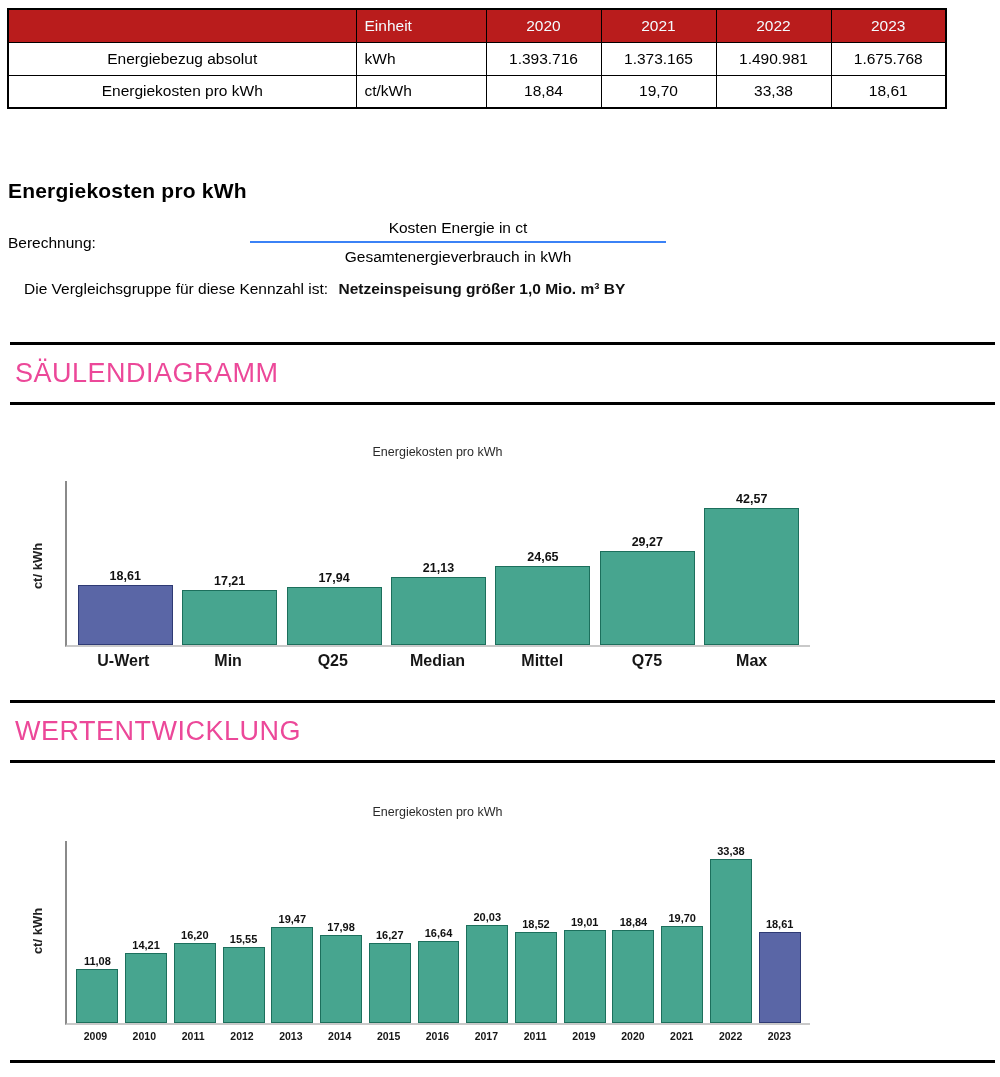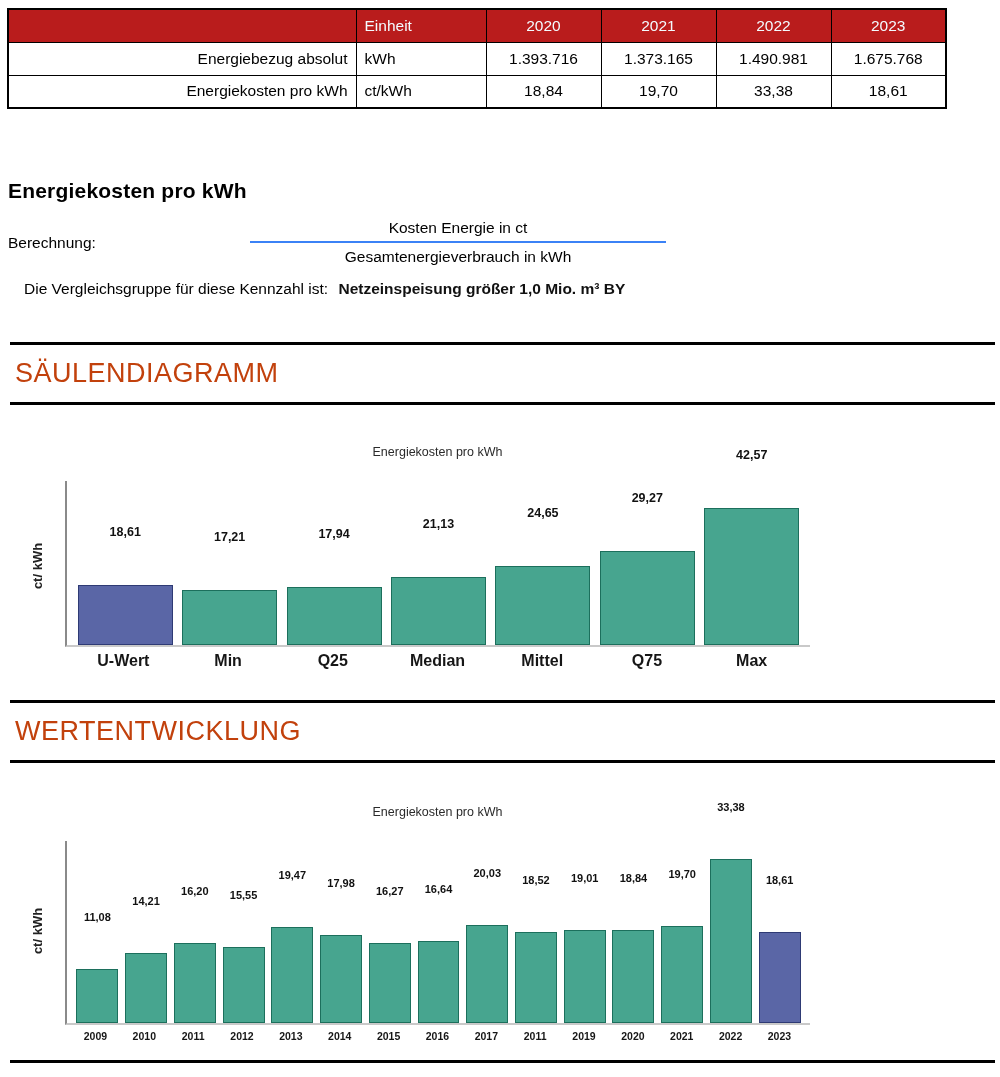--- a/index.html
+++ b/index.html
@@ -30,21 +30,21 @@
     white-space: nowrap;
   }
   table.energy { border: 2.5px solid #000; }
   table.energy thead th {
     background: #b91c1c;
     color: #f4fbff;
     font-weight: 400;
     text-align: center;
   }
   table.energy thead th.unit-h { text-align: left; }
-  table.energy td.lbl { text-align: right; }
+  table.energy td.lbl { text-align: center; }
   table.energy td.unit { text-align: left; }
   table.energy td.num { text-align: center; }
   .c0 { width: 348px; } .c1 { width: 130px; }
   .cy { width: 115px; }
 
   
   .kennzahl-title {
     margin: 70px 0 0 8px;
     font-size: 21px;
     font-weight: bold;
@@ -78,21 +78,21 @@
     margin-left: 10px;
     margin-right: 5px;
   }
   .rule-1 { margin-top: 44px; }
   .rule-mid { margin-top: 30px; }
   .section-title {
     margin: 13px 0 13px 15px;
     font-size: 27px;
     font-weight: 400;
     letter-spacing: 0.5px;
-    color: #c2410c;
+    color: #ec4899;
   }
 
   
   .chart {
     position: relative;
     margin-left: 65px;
     width: 745px;
   }
   .chart-0 { margin-top: 40px; }
   .chart-1 { margin-top: 42px; }
@@ -122,21 +122,20 @@
   }
   .chart-0 .plot { height: 166px; }
   .chart-1 .plot { height: 184px; }
   .col {
     flex: 1 1 0;
     min-width: 0;
     display: flex;
     flex-direction: column;
     align-items: center;
     justify-content: flex-end;
-    gap: 44px;
   }
   .bar {
     border-style: solid;
     border-width: 1.5px;
   }
   .chart-0 .bar { width: 91%; }
   .chart-1 .bar { width: 86%; }
   .val {
     white-space: nowrap;
     font-weight: bold;

